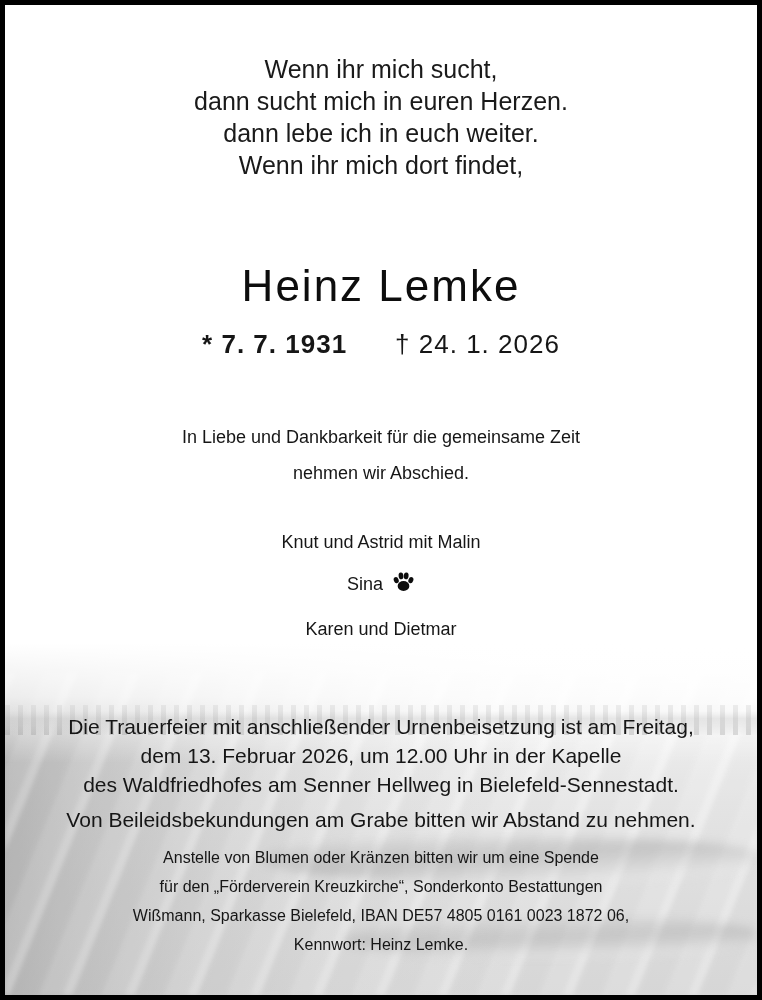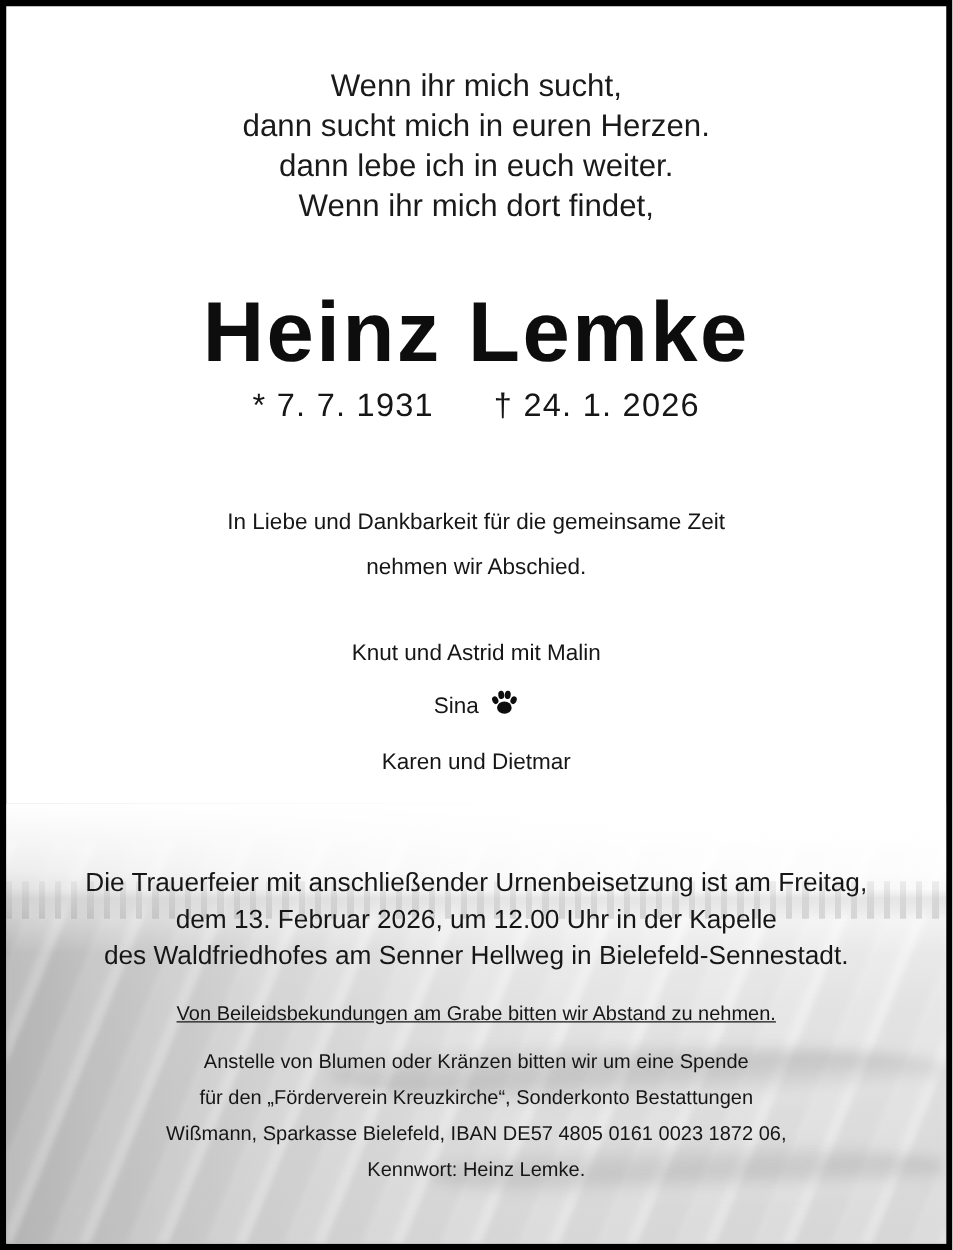--- a/index.html
+++ b/index.html
@@ -81,64 +81,63 @@
 
   
   .content {
     position: relative;
     text-align: center;
     padding: 48px 10px 0;
   }
   .poem {
     font-size: 25px;
     line-height: 32px;
-    margin-bottom: 52px;
+    margin-bottom: 72px;
     color: #1a1a1a;
   }
   .name {
-    font-size: 68px;
+    font-size: 44px;
     line-height: 66px;
-    font-weight: bold;
+    font-weight: normal;
     letter-spacing: 2px;
     margin: 0 0 10px 0;
     color: #0d0d0d;
   }
   .dates {
     font-size: 26px;
     line-height: 30px;
     margin-bottom: 60px;
     letter-spacing: 1px;
   }
-  .dates .birth { margin-right: 48px; }
+  .dates .birth { margin-right: 48px; font-weight: bold; }
   .farewell {
     font-size: 18px;
     line-height: 36px;
     margin-bottom: 30px;
   }
   .mourners {
     font-size: 18px;
     line-height: 42px;
     margin-bottom: 62px;
   }
   .mourner-line { white-space: nowrap; }
   .paw {
     display: inline-block;
     vertical-align: -3px;
     margin-left: 9px;
   }
   .funeral {
     font-size: 21px;
     line-height: 29px;
-    margin-bottom: 18px;
+    margin-bottom: 6px;
   }
   .condolence {
-    font-size: 16px;
+    font-size: 21px;
     line-height: 29px;
     margin-bottom: 9px;
-    text-decoration: underline;
   }
   .donation {
     font-size: 16px;
     line-height: 29px;
   }
 </style>
 </head>
 <body>
 
 <div class="ad">

